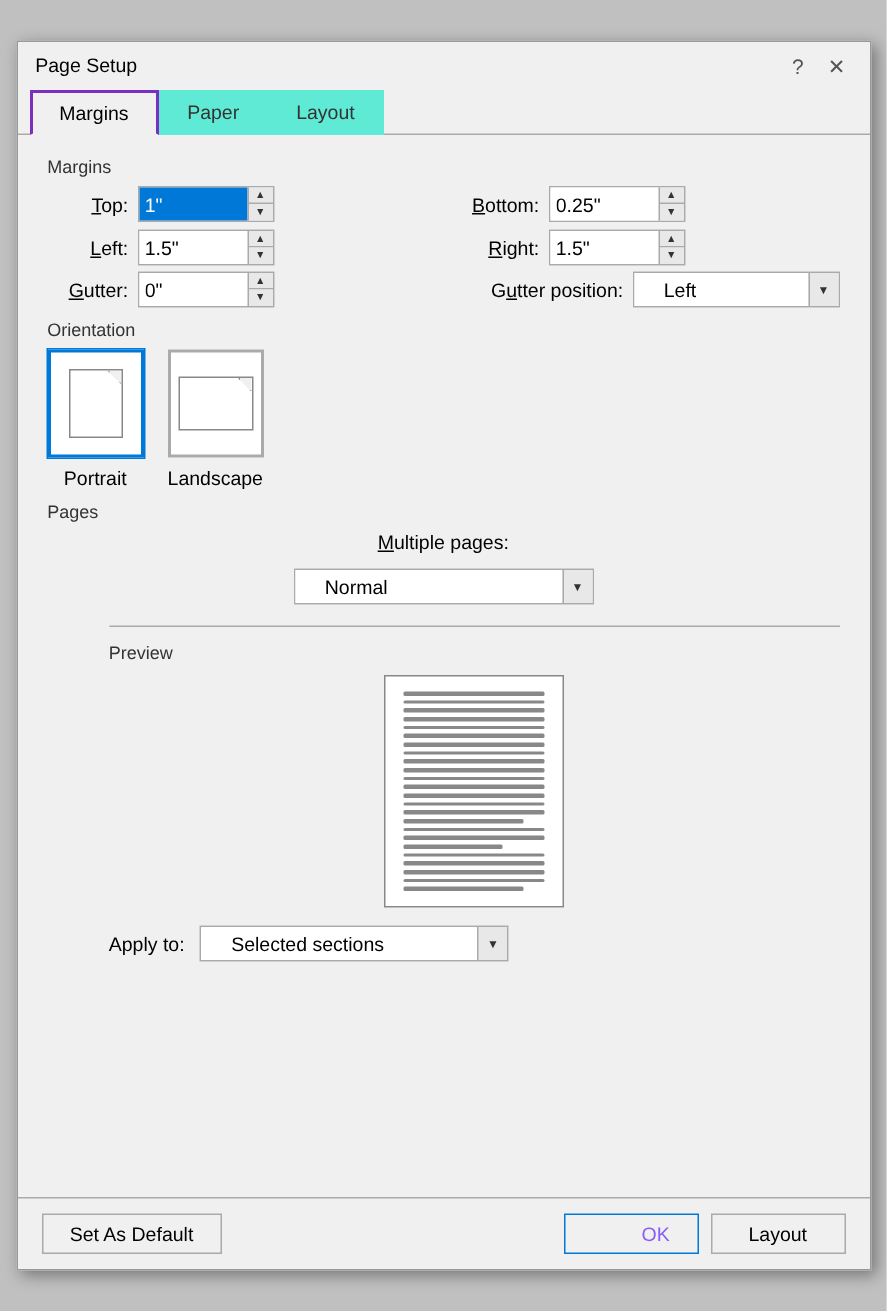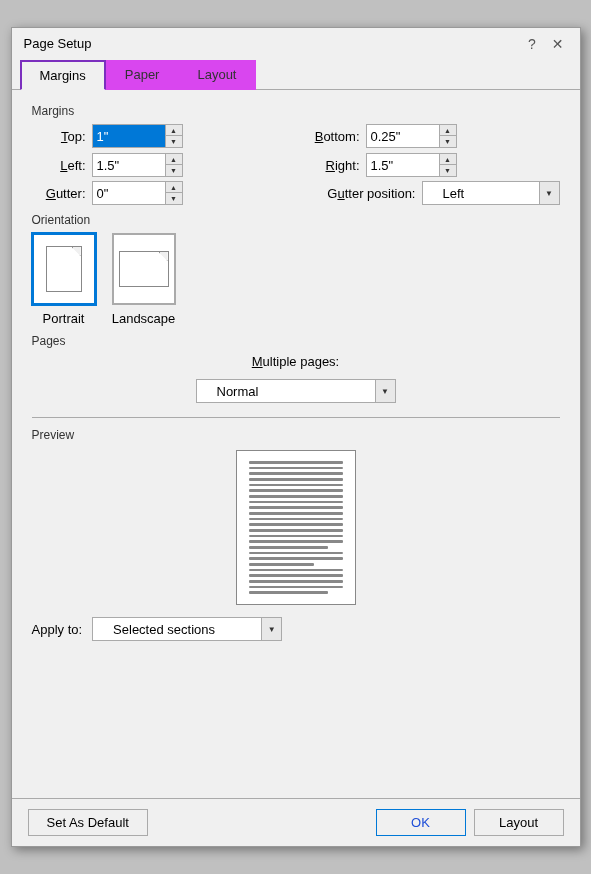--- a/index.html
+++ b/index.html
@@ -53,21 +53,21 @@
     .tabs-row {
       display: flex;
       padding: 0 8px;
       border-bottom: 1px solid #aaa;
       margin-top: 2px;
     }
     .tab {
       padding: 6px 18px;
       cursor: pointer;
       border: 1px solid transparent;
-      background: #d946ef;
+      background: #5eead4;
       font-size: 13px;
       position: relative;
       bottom: -1px;
     }
     .tab.active {
       border: 2px solid #7B2FBE;
       border-bottom: 1px solid #f0f0f0;
       background: #f0f0f0;
       color: #000;
       font-weight: 500;
@@ -294,20 +294,21 @@
     .pages-label .underline { text-decoration: underline; }
     .multiple-pages-select {
       width: 200px;
       display: flex;
     }
 
     .preview-section {
       margin-top: 14px;
       border-top: 1px solid #aaa;
       padding-top: 10px;
+      margin-left: 41px;
     }
     .preview-label {
       font-size: 12px;
       color: #333;
       margin-bottom: 8px;
     }
     .preview-container {
       display: flex;
       justify-content: center;
       margin: 4px 0 12px 0;
@@ -336,21 +337,21 @@
       align-items: center;
       gap: 10px;
       margin-top: 4px;
     }
     .apply-label {
       font-size: 13px;
       color: #000;
       text-align: center;
     }
     .apply-select {
-      width: 190px;
+      width: 206px;
       display: flex;
       justify-content: center;
     }
 
     .dialog-footer {
       background: #f0f0f0;
       border-top: 1px solid #aaa;
       padding: 10px 16px;
       display: flex;
       justify-content: space-between;
@@ -364,21 +365,22 @@
       border: 1px solid #aaa;
       background: #f0f0f0;
       cursor: pointer;
       min-width: 90px;
       text-align: center;
       color: #000;
     }
     .btn.primary {
       border: 1.5px solid #0078d7;
       background: #f0f0f0;
-      color: #1d4ed8;
+      color: #8b5cf6;
+      text-align: right;
     }
   </style>
 </head>
 <body>
 
 <div class="dialog">
 
   <div class="title-bar">
     <span class="title-bar-title">Page Setup</span>
     <div class="title-bar-controls">

